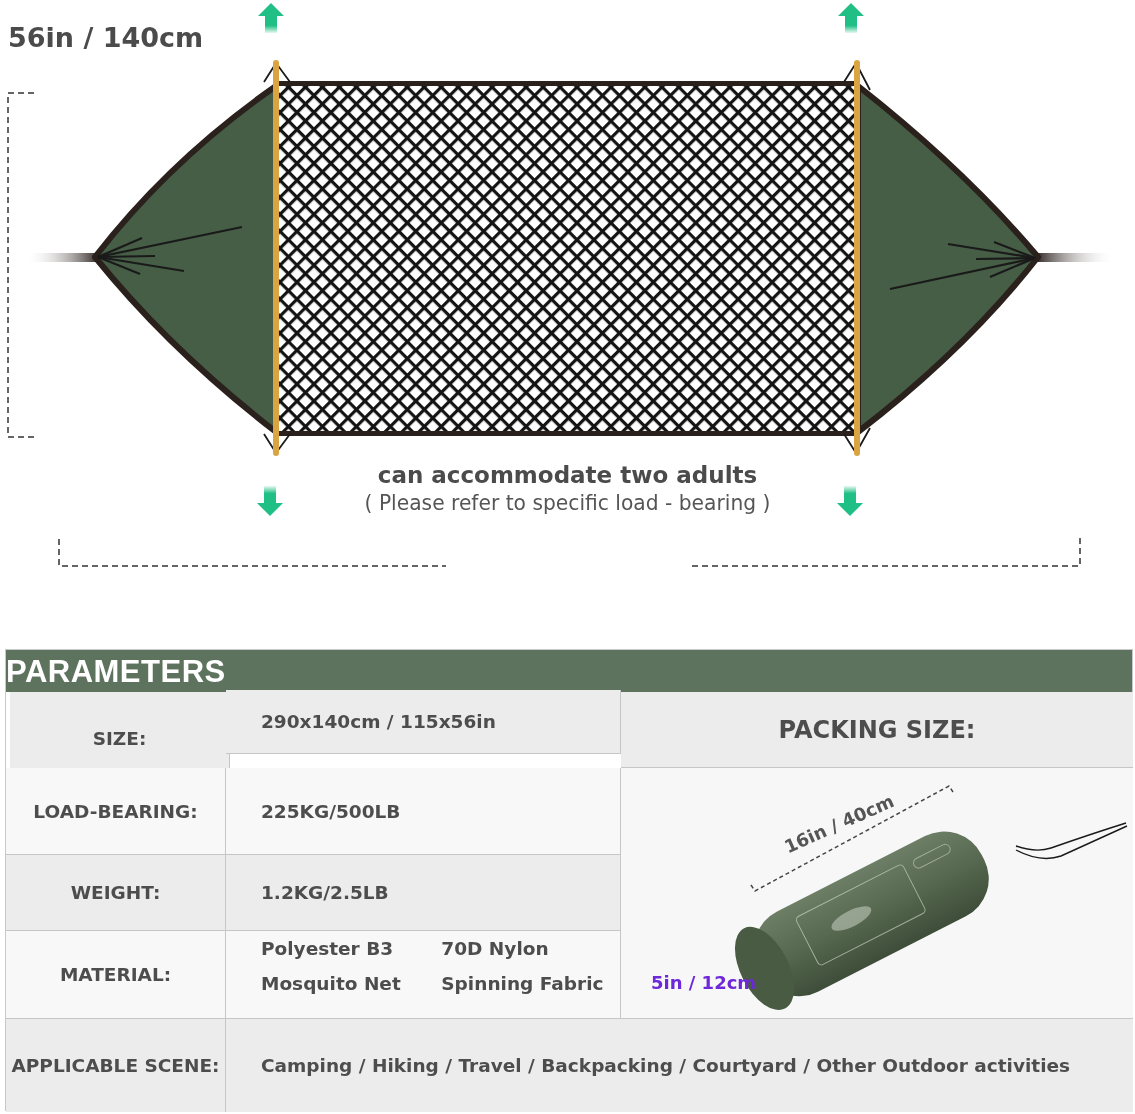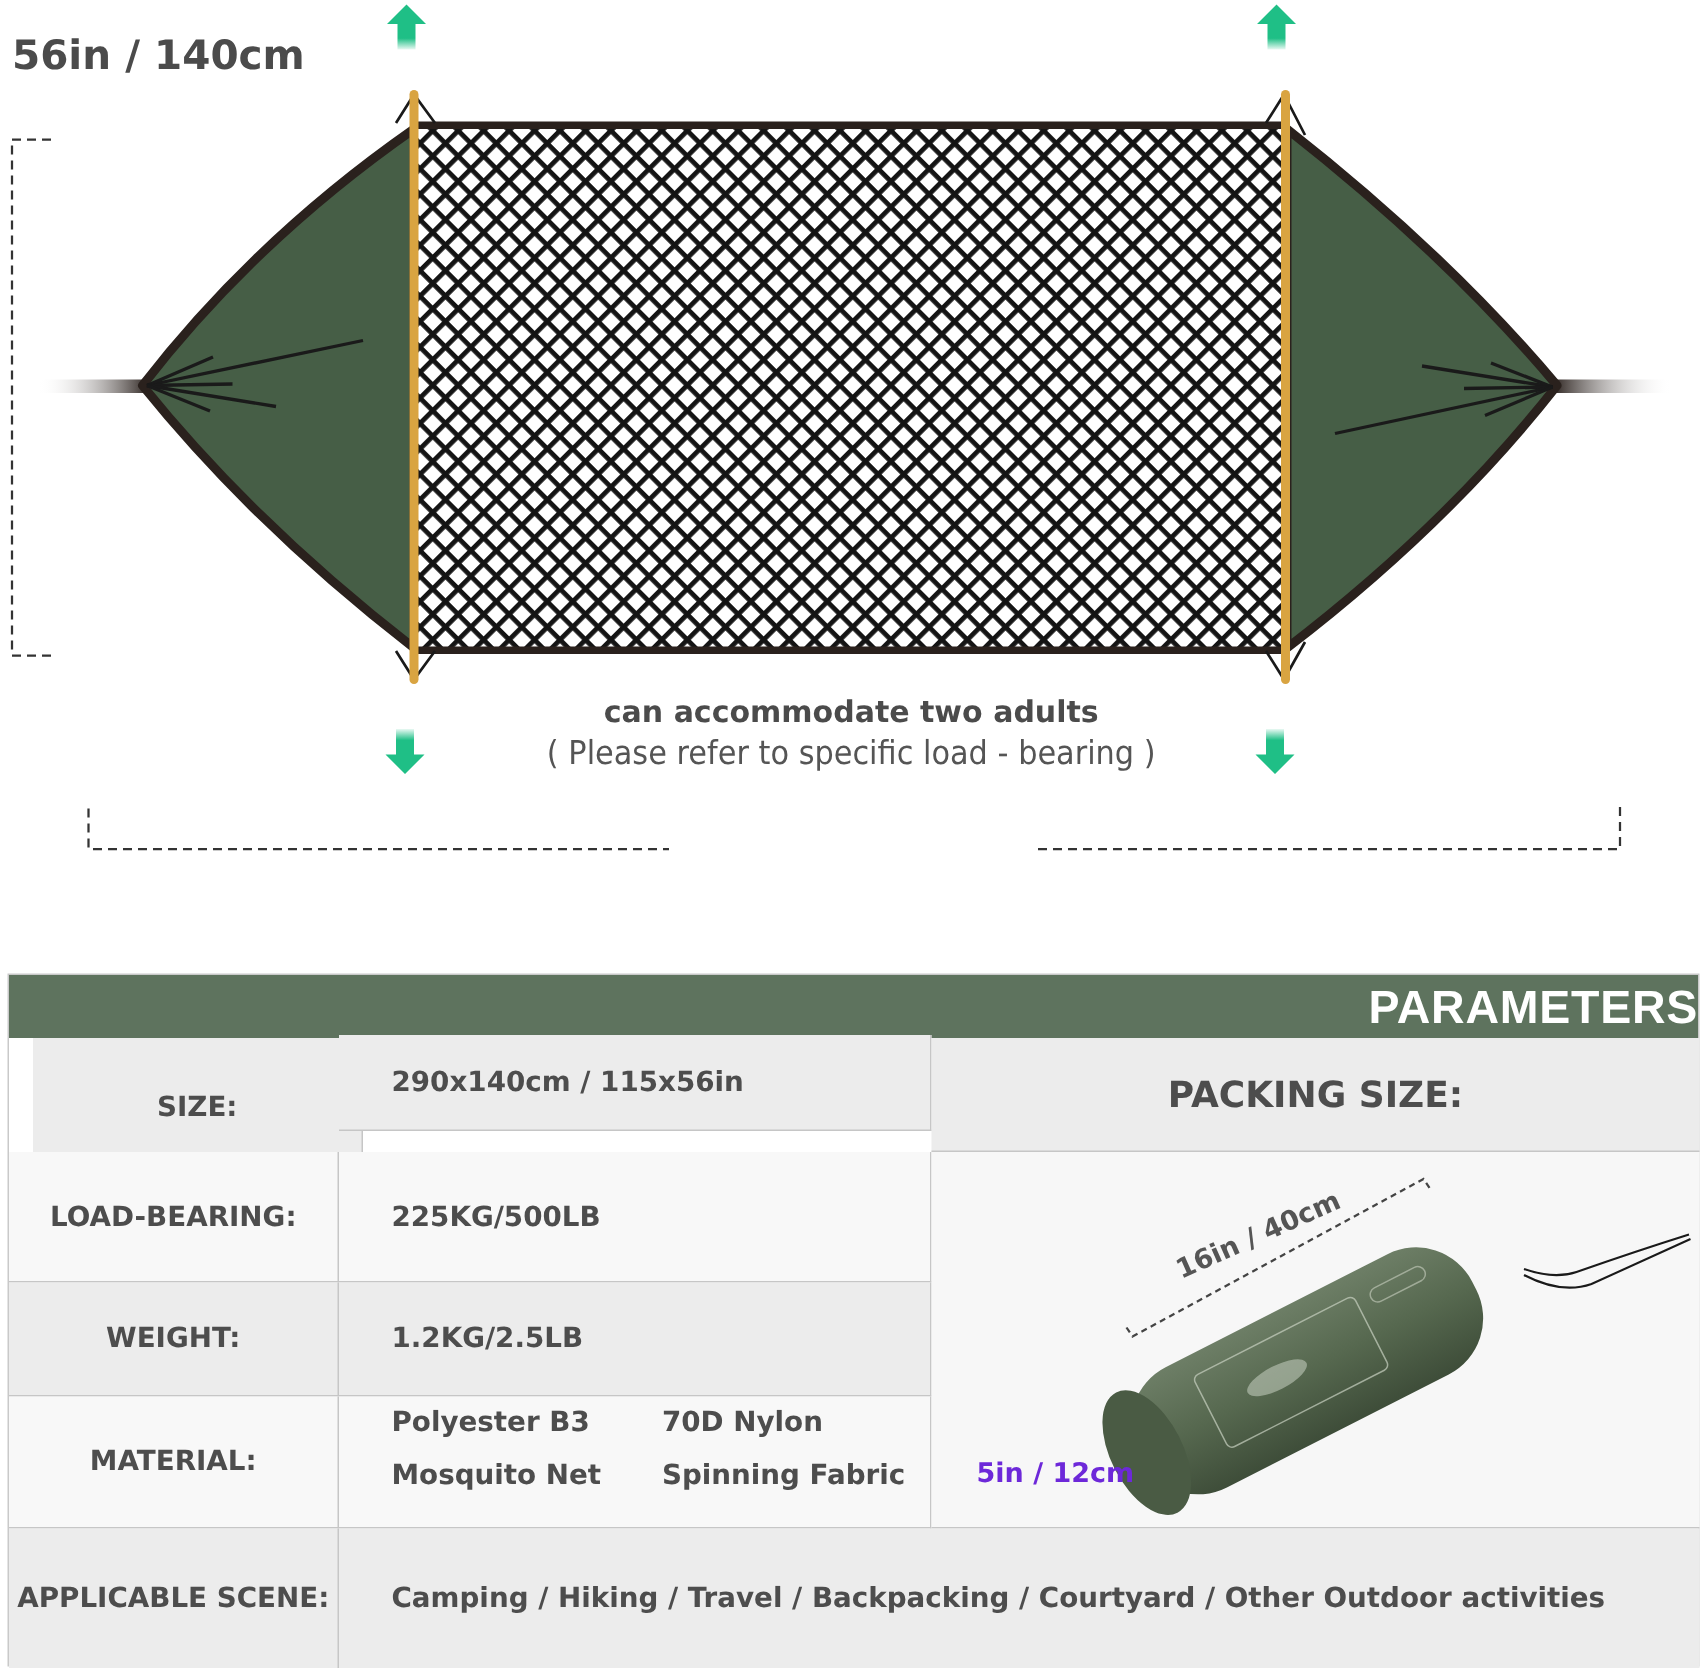--- a/index.html
+++ b/index.html
@@ -12,40 +12,40 @@
 
   .dim-height-label {
     position: absolute; left: 8px; top: 22px;
     font-family: "DejaVu Sans", sans-serif; font-weight: bold; font-size: 27px;
     color: #4b4b4b; letter-spacing: 0px;
   }
   .caption {
     position: absolute; left: 0; width: 1135px; text-align: center;
   }
   .caption-main {
-    top: 462px; font-weight: bold; font-size: 20px; color: #4b4b4b;
+    top: 462px; font-weight: bold; font-size: 23px; color: #4b4b4b;
   }
   .caption-sub {
     top: 490px; font-size: 22px; color: #555555; font-family: "DejaVu Sans", sans-serif;
     font-weight: normal; transform: scaleX(0.92);
   }
   .dim-width-label {
     position: absolute; top: 548px; left: 446px; width: 244px; text-align: center;
     font-weight: bold; font-size: 27px; color: #4b4b4b; background: #ffffff;
     letter-spacing: 1px;
   }
 
   
   .params {
     position: absolute; left: 5px; top: 649px; width: 1128px; height: 462px;
     border: 1px solid #c9c9c9;
   }
   .params-header {
     position: absolute; left: 0; top: 0; width: 100%; height: 42px;
-    background: #5e735e; color: #ffffff; text-align: right;
+    background: #5e735e; color: #ffffff; text-align: left;
     font-family: "Liberation Sans", sans-serif; font-weight: bold; font-size: 31px;
     line-height: 44px; letter-spacing: 0.5px;
   }
   .cell {
     position: absolute; display: flex; align-items: center;
     border-right: 1px solid #c6c6c6; border-bottom: 1px solid #c6c6c6;
     font-family: "DejaVu Sans", sans-serif; font-weight: bold; color: #4d4d4d;
     font-size: 19px;
   }
   .cell.label { justify-content: center; text-align: center; font-size: 18.5px; }
@@ -166,21 +166,21 @@
   </svg>
 
   <div class="dim-height-label">56in / 140cm</div>
   <div class="caption caption-main">can accommodate two adults</div>
   <div class="caption caption-sub">( Please refer to specific load - bearing )</div>
 </div>
 
 <div class="params">
   <div class="params-header">PARAMETERS</div>
 
-  <div class="cell label shade" style="left:16px;top:42px;width:220px;height:94px;">SIZE:</div>
+  <div class="cell label shade" style="left:4px;top:42px;width:220px;height:94px;">SIZE:</div>
   <div class="cell value shade" style="left:220px;top:40px;width:395px;height:64px;">290x140cm  /  115x56in</div>
 
   <div class="cell label light" style="left:0;top:118px;width:220px;height:87px;">LOAD-BEARING:</div>
   <div class="cell value light" style="left:220px;top:118px;width:395px;height:87px;">225KG/500LB</div>
 
   <div class="cell label shade" style="left:0;top:205px;width:220px;height:76px;">WEIGHT:</div>
   <div class="cell value shade" style="left:220px;top:205px;width:395px;height:76px;">1.2KG/2.5LB</div>
 
   <div class="cell label light" style="left:0;top:281px;width:220px;height:88px;">MATERIAL:</div>
   <div class="cell value light multi" style="left:220px;top:281px;width:395px;height:88px;">

